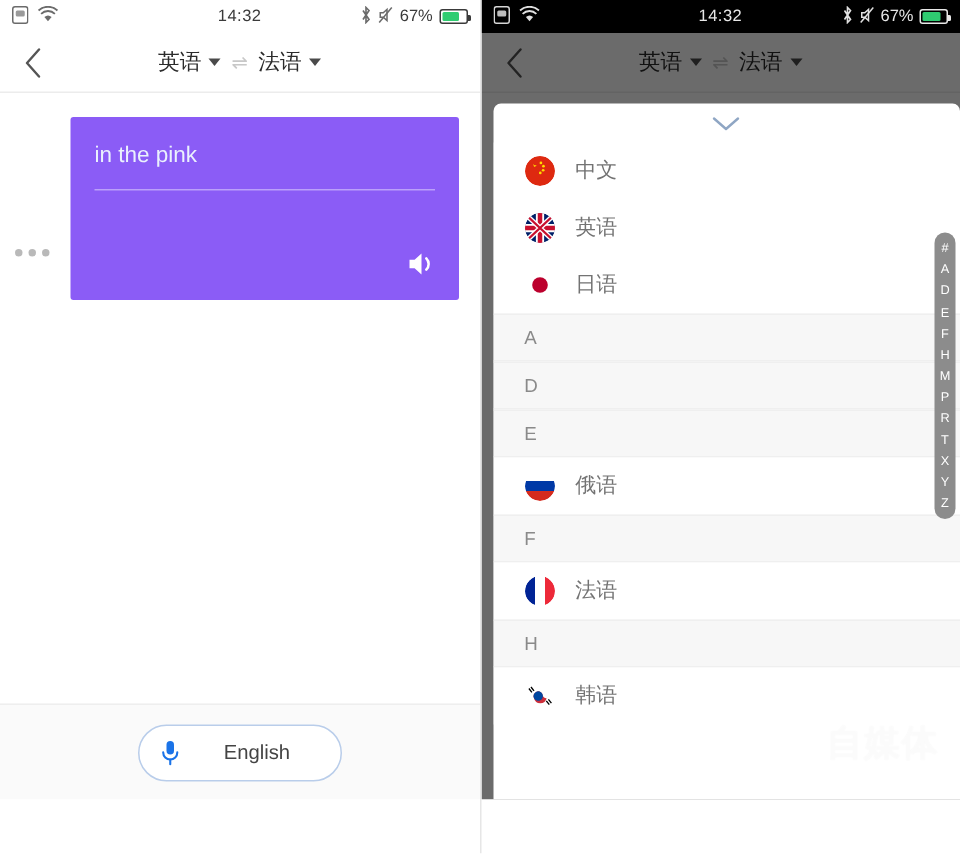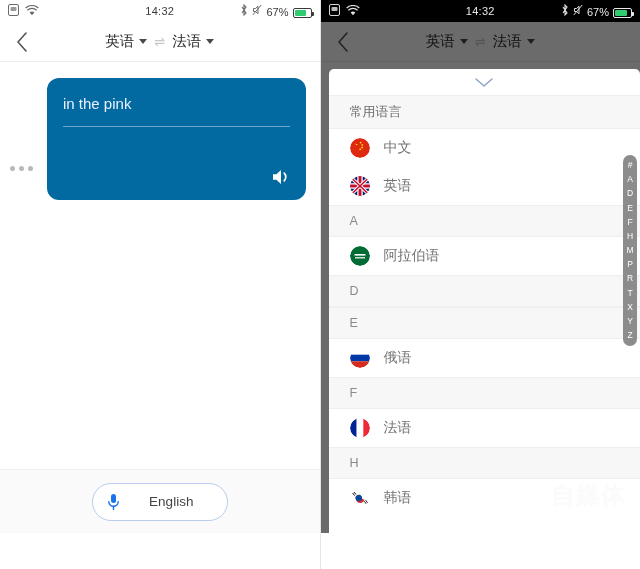--- a/index.html
+++ b/index.html
@@ -12,21 +12,21 @@
   .screens { display:flex; width:640px; height:569px; }
   .phone { position:relative; width:320px; height:533px; overflow:hidden; background:#fff; }
 
   
   .statusbar {
     height:22px; display:flex; align-items:center; padding:0 8px;
     font-size:11px; position:relative;
   }
   .sb-left { display:flex; align-items:center; gap:6px; }
   .sb-center { position:absolute; left:0; right:0; text-align:center; font-size:11px; letter-spacing:.3px; }
-  .sb-right { margin-left:auto; display:flex; align-items:flex-end; gap:4px; font-size:11px; }
+  .sb-right { margin-left:auto; display:flex; align-items:center; gap:4px; font-size:11px; }
   .phone-light .statusbar { background:#ffffff; color:#3a3a3a; }
   .phone-dark  .statusbar { background:#000000; color:#e8e8e8; }
   .batt { width:19px; height:10px; border:1px solid currentColor; border-radius:2px; position:relative; display:inline-block; }
   .batt::after { content:""; position:absolute; right:-3px; top:3px; width:2px; height:4px; background:currentColor; border-radius:0 1px 1px 0;}
   .batt i { position:absolute; left:1px; top:1px; bottom:1px; width:70%; background:#2fcc71; border-radius:1px; display:block; }
   .ic { display:inline-block; line-height:1; }
 
   
   .navbar {
     height:40px; display:flex; align-items:center; position:relative;
@@ -39,21 +39,21 @@
     justify-content:center; gap:7px; pointer-events:none;
   }
   .lang-pair > * { pointer-events:auto; }
   .lang-btn { display:flex; align-items:center; gap:5px; font-size:14.5px; color:#2b2b2b; cursor:pointer; }
   .caret { width:0; height:0; border-left:4.5px solid transparent; border-right:4.5px solid transparent; border-top:5px solid #4a4a4a; }
   .swap { color:#c8c8c8; font-size:13px; }
 
   
   .card-area { padding:16px 14px 0 47px; }
   .card {
-    background:#0369a1; border-radius:12px; padding:15px 16px 24px 16px;
+    background:#8b5cf6; border-radius:2px; padding:15px 16px 24px 16px;
     position:relative; min-height:122px;
   }
   .card-src { color:#eaf1fd; font-size:15px; line-height:1.4; }
   .card-rule { height:1px; background:rgba(255,255,255,.42); margin:12px 0 11px 0; }
   .card-dst { color:#ffffff; font-size:15.5px; line-height:1.4; }
   .speaker { position:absolute; right:13px; bottom:10px; cursor:pointer; }
   .dots { position:absolute; left:10px; top:0; display:flex; gap:4px; }
   .dots span { width:5px; height:5px; border-radius:50%; background:#b9b9b9; display:block; }
   .dots-wrap { position:relative; height:0; }
 
@@ -266,21 +266,20 @@
 
     <div class="dim"></div>
 
     <div class="sheet">
       <div class="sheet-handle">
         <svg width="20" height="11" viewBox="0 0 20 11">
             <path d="M2 2 L10 9 L18 2" fill="none" stroke="#8fa6c4" stroke-width="1.6" stroke-linecap="round" stroke-linejoin="round"></path>
           </svg>
       </div>
 
-      <div class="section-head">常用语言</div>
 
       <div class="lang-row">
         <span class="flag">
           <svg width="20" height="20" viewBox="0 0 20 20">
               <circle cx="10" cy="10" r="10" fill="#de2910"></circle>
               <path d="M5.4 5.3 l.7 2.1 1.8-1.3 h-2.2 l1.8 1.3z" fill="#ffde00"></path>
               <circle cx="10.6" cy="4.6" r=".9" fill="#ffde00"></circle>
               <circle cx="12.3" cy="6.8" r=".9" fill="#ffde00"></circle>
               <circle cx="12.1" cy="9.5" r=".9" fill="#ffde00"></circle>
               <circle cx="10.2" cy="11.3" r=".9" fill="#ffde00"></circle>
@@ -293,32 +292,31 @@
           <svg width="20" height="20" viewBox="0 0 20 20">
               <circle cx="10" cy="10" r="10" fill="#012169"></circle>
               <path d="M0 10 h20 M10 0 v20" stroke="#ffffff" stroke-width="5.5"></path>
               <path d="M0 10 h20 M10 0 v20" stroke="#C8102E" stroke-width="3"></path>
               <path d="M1.5 2 L18.5 18 M18.5 2 L1.5 18" stroke="#ffffff" stroke-width="3.4"></path>
               <path d="M1.5 2 L18.5 18 M18.5 2 L1.5 18" stroke="#C8102E" stroke-width="1.6"></path>
             </svg>
         </span>
         <span class="name">英语</span>
       </div>
+      <div class="lang-row">
+        <span class="flag">
+          <svg width="20" height="20" viewBox="0 0 20 20">
+              <circle cx="10" cy="10" r="10" fill="#ffffff"></circle>
+              <circle cx="10" cy="10" r="5.2" fill="#bc002d"></circle>
+            </svg>
+        </span>
+        <span class="name">日语</span>
+      </div>
 
       <div class="section-head alpha">A</div>
-      <div class="lang-row">
-        <span class="flag">
-          <svg width="20" height="20" viewBox="0 0 20 20">
-              <circle cx="10" cy="10" r="10" fill="#006c35"></circle>
-              <rect x="4.5" y="8" width="11" height="1.6" fill="#ffffff"></rect>
-              <rect x="5" y="11.2" width="10" height="1.2" fill="#ffffff"></rect>
-            </svg>
-        </span>
-        <span class="name">阿拉伯语</span>
-      </div>
 
       <div class="section-head alpha">D</div>
 
       <div class="section-head alpha">E</div>
       <div class="lang-row">
         <span class="flag">
           <svg width="20" height="20" viewBox="0 0 20 20">
               <defs>
                 <clipPath id="cr">
                   <circle cx="10" cy="10" r="10"></circle>

